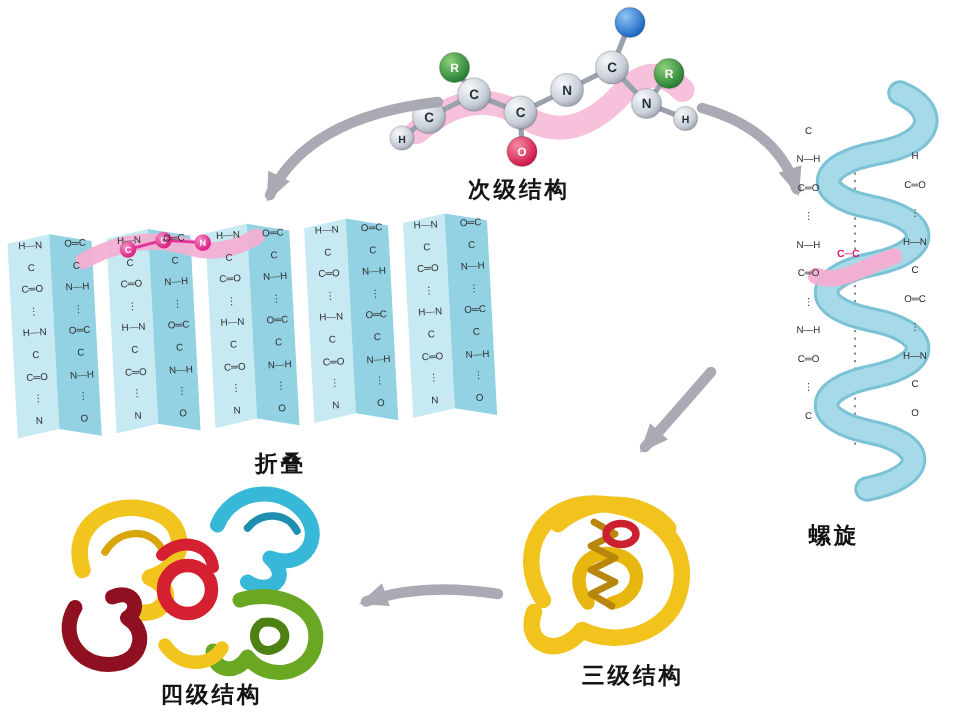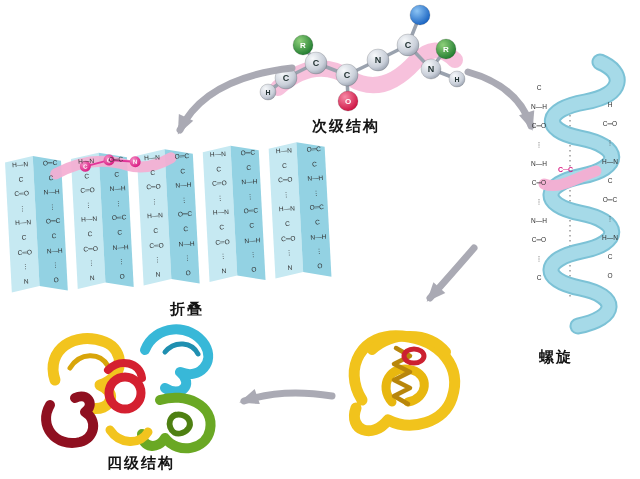--- a/index.html
+++ b/index.html
@@ -272,15 +272,16 @@
 O═C
 ⋮
 H—N
 C
 O</div>
 <div class="hl-txt" style="left:558px;top:166px">C─C</div>
 
 <div class="lbl" style="left:312px;top:117px">次级结构</div>
 <div class="lbl" style="left:170px;top:300px">折叠</div>
 <div class="lbl" style="left:539px;top:348px">螺旋</div>
+<div class="lbl" style="left:388px;top:441px">三级结构</div>
 <div class="lbl" style="left:107px;top:454px">四级结构</div>
 
 </div>
 
 </body></html>

